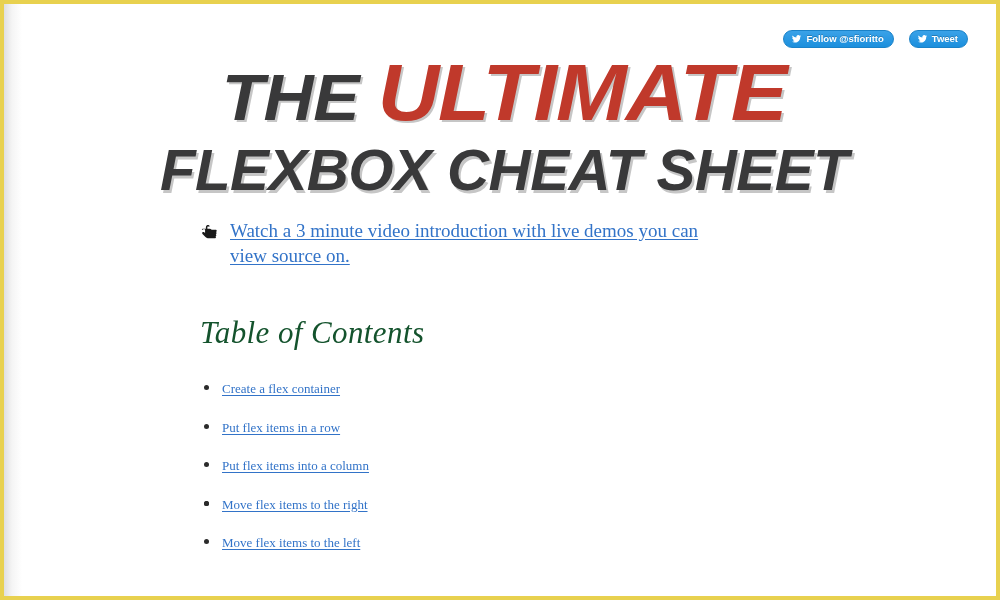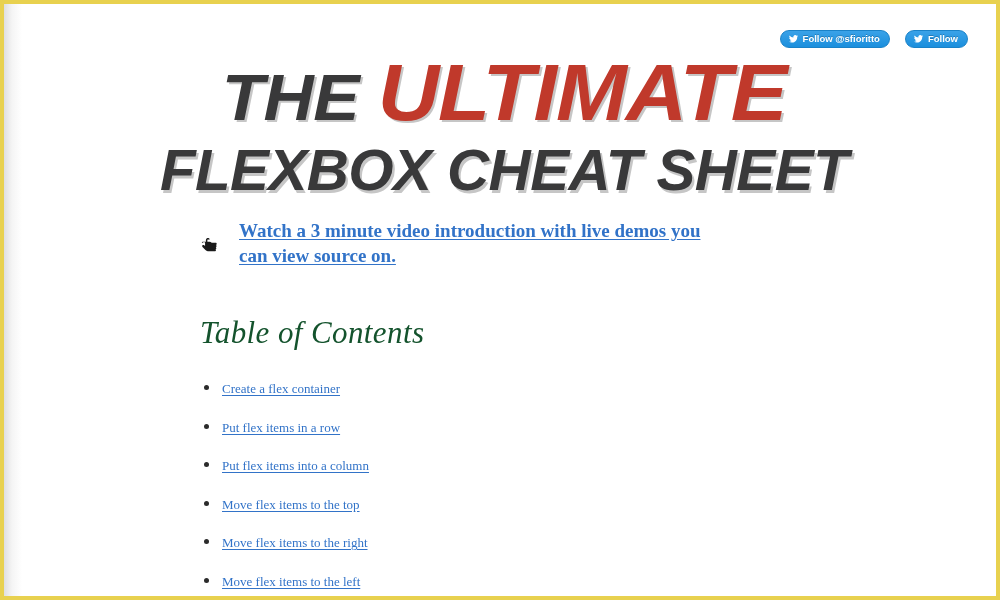--- a/index.html
+++ b/index.html
@@ -110,23 +110,22 @@
     position: absolute;
     left: 196px;
     top: 214px;
     width: 740px;
   }
 
   
   .video-callout {
     position: relative;
     display: flex;
-    align-items: center;
-    gap: 19px;
-    font-weight: bold;
+    align-items: flex-start;
+    gap: 10px;
   }
   .hand-icon {
     flex: 0 0 auto;
     width: 20px;
     height: 20px;
     margin-top: 4px;
     display: block;
     color: #1a1a1a;
   }
   .video-link {
@@ -193,21 +192,21 @@
       <span class="tw-btn">
         <svg class="tw-bird" viewBox="0 0 24 24" aria-hidden="true">
           <path fill="#ffffff" d="M23 4.9c-.8.4-1.7.6-2.6.8a4.6 4.6 0 0 0 2-2.5c-.9.5-1.9.9-2.9 1.1a4.5 4.5 0 0 0-7.8 4.1A12.9 12.9 0 0 1 2.4 3.6a4.5 4.5 0 0 0 1.4 6 4.4 4.4 0 0 1-2-.6v.1c0 2.2 1.5 4 3.6 4.4a4.5 4.5 0 0 1-2 .1 4.5 4.5 0 0 0 4.2 3.1A9 9 0 0 1 1 18.6a12.8 12.8 0 0 0 7 2c8.3 0 12.9-6.9 12.9-12.9v-.6c.9-.6 1.6-1.4 2.1-2.2z"></path>
         </svg>
         <span>Follow @sfioritto</span>
       </span>
       <span class="tw-btn">
         <svg class="tw-bird" viewBox="0 0 24 24" aria-hidden="true">
           <path fill="#ffffff" d="M23 4.9c-.8.4-1.7.6-2.6.8a4.6 4.6 0 0 0 2-2.5c-.9.5-1.9.9-2.9 1.1a4.5 4.5 0 0 0-7.8 4.1A12.9 12.9 0 0 1 2.4 3.6a4.5 4.5 0 0 0 1.4 6 4.4 4.4 0 0 1-2-.6v.1c0 2.2 1.5 4 3.6 4.4a4.5 4.5 0 0 1-2 .1 4.5 4.5 0 0 0 4.2 3.1A9 9 0 0 1 1 18.6a12.8 12.8 0 0 0 7 2c8.3 0 12.9-6.9 12.9-12.9v-.6c.9-.6 1.6-1.4 2.1-2.2z"></path>
         </svg>
-        <span>Follow</span>
+        <span>Tweet</span>
       </span>
     </div>
 
     <div class="masthead">
       <div class="title-line title-line-1"><span class="word-dark">THE&nbsp;</span><span class="word-red">ULTIMATE</span></div>
       <div class="title-line title-line-2 word-dark">FLEXBOX CHEAT SHEET</div>
     </div>
 
     <div class="content">
 
@@ -228,21 +227,20 @@
         <li class="toc-item">
           <span class="toc-bullet"></span>
           <a class="toc-link" href="#">Put flex items in a row</a>
         </li>
         <li class="toc-item">
           <span class="toc-bullet"></span>
           <a class="toc-link" href="#">Put flex items into a column</a>
         </li>
         <li class="toc-item">
           <span class="toc-bullet"></span>
-          <a class="toc-link" href="#">Move flex items to the top</a>
         </li>
         <li class="toc-item">
           <span class="toc-bullet"></span>
           <a class="toc-link" href="#">Move flex items to the right</a>
         </li>
         <li class="toc-item">
           <span class="toc-bullet"></span>
           <a class="toc-link" href="#">Move flex items to the left</a>
         </li>
       </ul>

